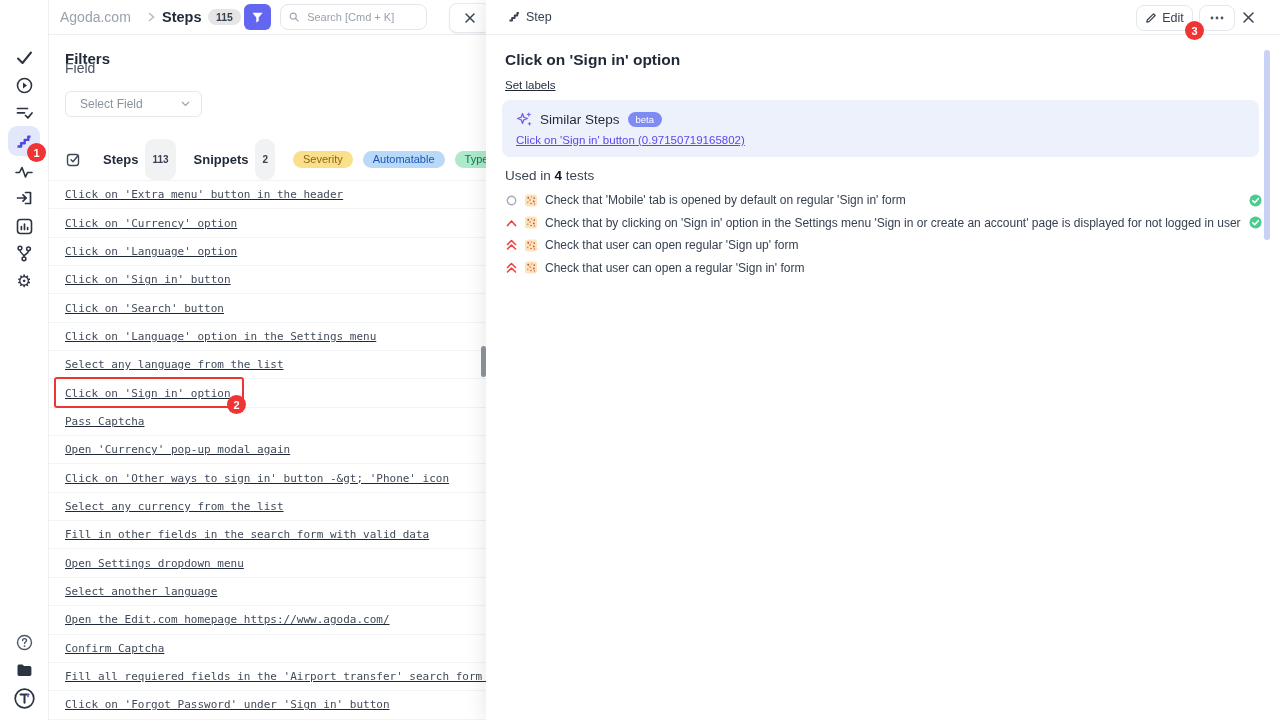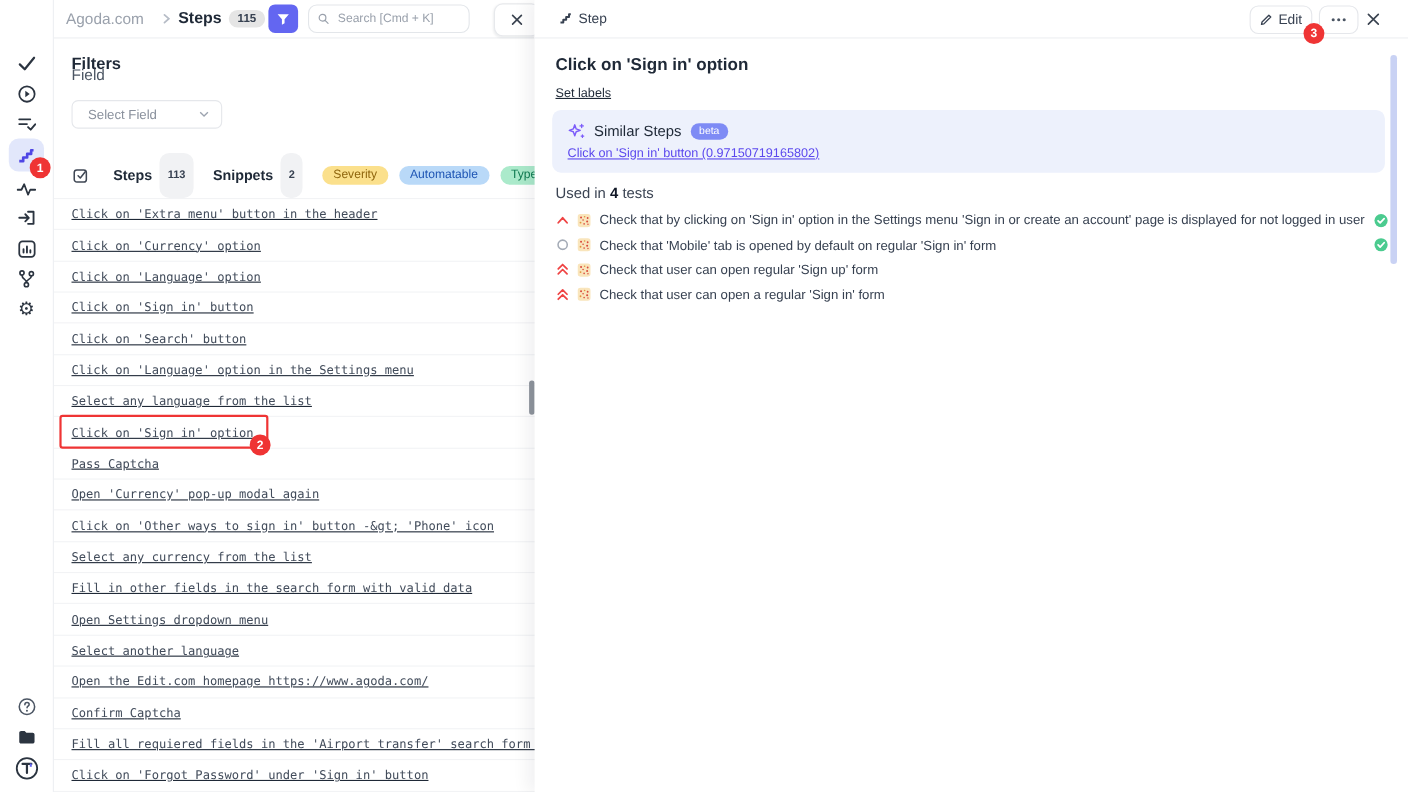--- a/index.html
+++ b/index.html
@@ -303,66 +303,66 @@
     <div class="used-in">
       <span>Used in</span>
       <b>4</b>
       <span>tests</span>
     </div>
 
     <div class="tests">
 
       <div class="test-row">
         <span class="ticon">
-          <svg width="11" height="8" viewBox="0 0 11 8">
-              <path d="M1.5 6.5 L5.5 2 L9.5 6.5" fill="none" stroke="#EF4444" stroke-width="1.7" stroke-linecap="round" stroke-linejoin="round"></path>
+          <svg width="11" height="11" viewBox="0 0 11 11">
+              <circle cx="5.5" cy="5.5" r="4.2" fill="none" stroke="#A4ABB6" stroke-width="1.4"></circle>
             </svg>
         </span>
         <span class="ticon">
           <svg width="13" height="13" viewBox="0 0 13 13">
               <rect width="13" height="13" rx="3" fill="#F9E5BC"></rect>
               <circle cx="3.5" cy="3.5" r="1" fill="#D9493C"></circle>
               <circle cx="7" cy="2.8" r=".8" fill="#E2903B"></circle>
               <circle cx="10" cy="4" r=".9" fill="#D9493C"></circle>
               <circle cx="5.5" cy="6" r=".8" fill="#D9493C"></circle>
               <circle cx="9.5" cy="7.5" r="1" fill="#D9493C"></circle>
               <circle cx="3" cy="8.5" r=".9" fill="#E2903B"></circle>
               <circle cx="6.5" cy="9.8" r=".8" fill="#D9493C"></circle>
               <circle cx="10.3" cy="10.2" r=".7" fill="#D9493C"></circle>
             </svg>
         </span>
-        <span class="test-title">Check that by clicking on 'Sign in' option in the Settings menu 'Sign in or create an account' page is displayed for not logged in user</span>
+        <span class="test-title">Check that 'Mobile' tab is opened by default on regular 'Sign in' form</span>
         <span class="pass-ico">
           <svg width="13" height="13" viewBox="0 0 13 13">
               <circle cx="6.5" cy="6.5" r="6" fill="#4BCB8F"></circle>
               <path d="M3.8 6.7 L5.7 8.6 L9.3 4.7" fill="none" stroke="#fff" stroke-width="1.6" stroke-linecap="round" stroke-linejoin="round"></path>
             </svg>
         </span>
       </div>
 
       <div class="test-row">
         <span class="ticon">
-          <svg width="11" height="11" viewBox="0 0 11 11">
-              <circle cx="5.5" cy="5.5" r="4.2" fill="none" stroke="#A4ABB6" stroke-width="1.4"></circle>
+          <svg width="11" height="8" viewBox="0 0 11 8">
+              <path d="M1.5 6.5 L5.5 2 L9.5 6.5" fill="none" stroke="#EF4444" stroke-width="1.7" stroke-linecap="round" stroke-linejoin="round"></path>
             </svg>
         </span>
         <span class="ticon">
           <svg width="13" height="13" viewBox="0 0 13 13">
               <rect width="13" height="13" rx="3" fill="#F9E5BC"></rect>
               <circle cx="3.5" cy="3.5" r="1" fill="#D9493C"></circle>
               <circle cx="7" cy="2.8" r=".8" fill="#E2903B"></circle>
               <circle cx="10" cy="4" r=".9" fill="#D9493C"></circle>
               <circle cx="5.5" cy="6" r=".8" fill="#D9493C"></circle>
               <circle cx="9.5" cy="7.5" r="1" fill="#D9493C"></circle>
               <circle cx="3" cy="8.5" r=".9" fill="#E2903B"></circle>
               <circle cx="6.5" cy="9.8" r=".8" fill="#D9493C"></circle>
               <circle cx="10.3" cy="10.2" r=".7" fill="#D9493C"></circle>
             </svg>
         </span>
-        <span class="test-title">Check that 'Mobile' tab is opened by default on regular 'Sign in' form</span>
+        <span class="test-title">Check that by clicking on 'Sign in' option in the Settings menu 'Sign in or create an account' page is displayed for not logged in user</span>
         <span class="pass-ico">
           <svg width="13" height="13" viewBox="0 0 13 13">
               <circle cx="6.5" cy="6.5" r="6" fill="#4BCB8F"></circle>
               <path d="M3.8 6.7 L5.7 8.6 L9.3 4.7" fill="none" stroke="#fff" stroke-width="1.6" stroke-linecap="round" stroke-linejoin="round"></path>
             </svg>
         </span>
       </div>
 
       <div class="test-row">
         <span class="ticon">

